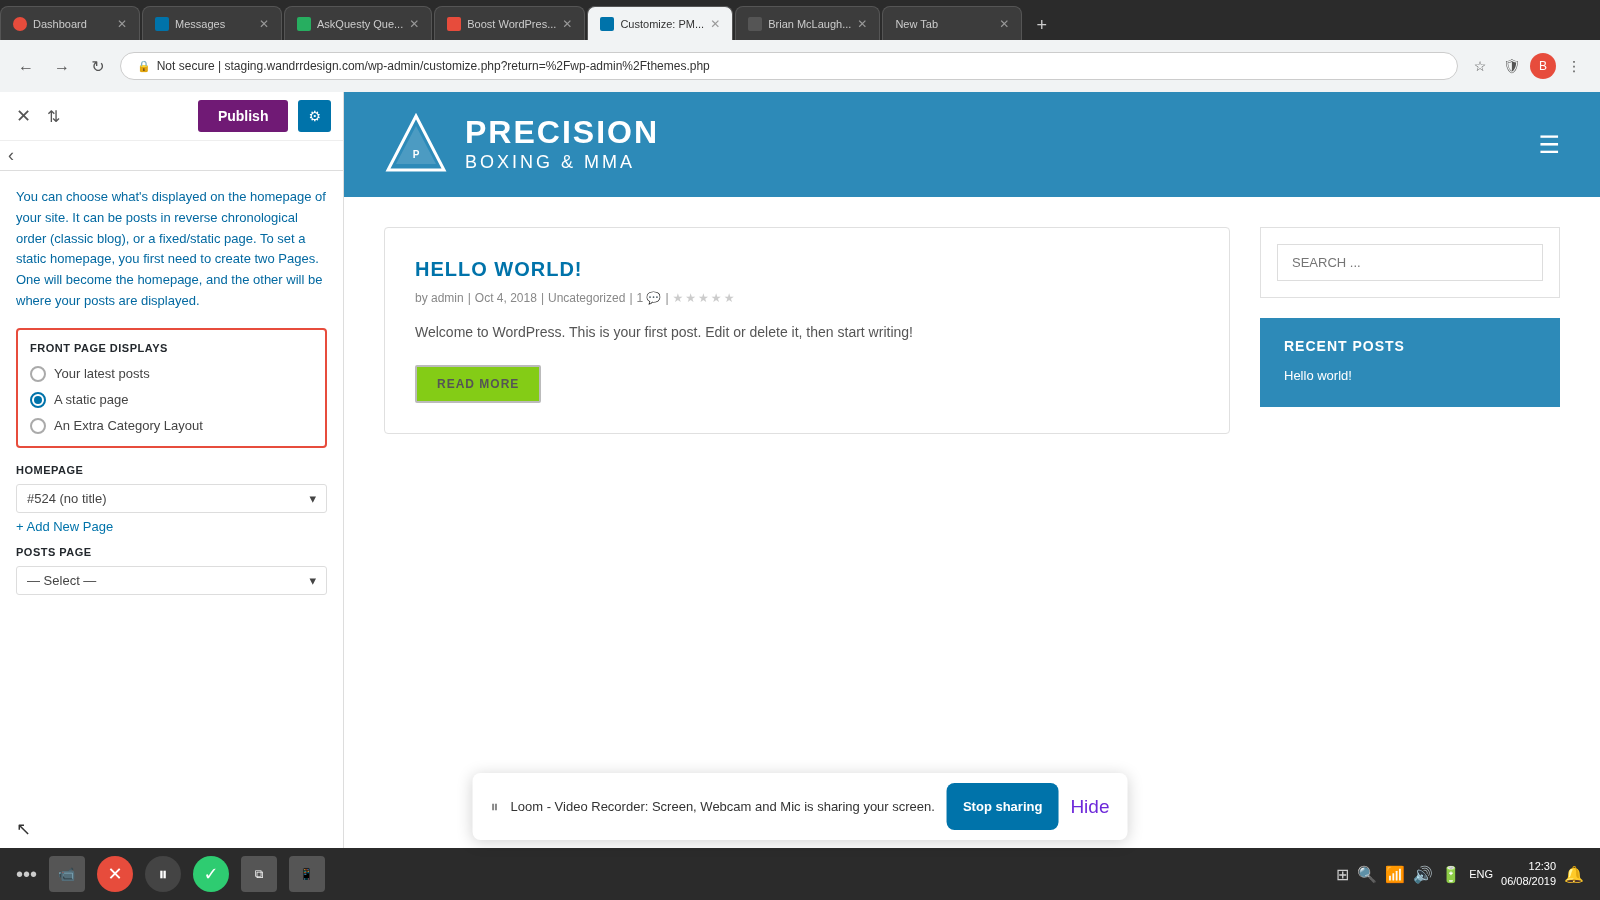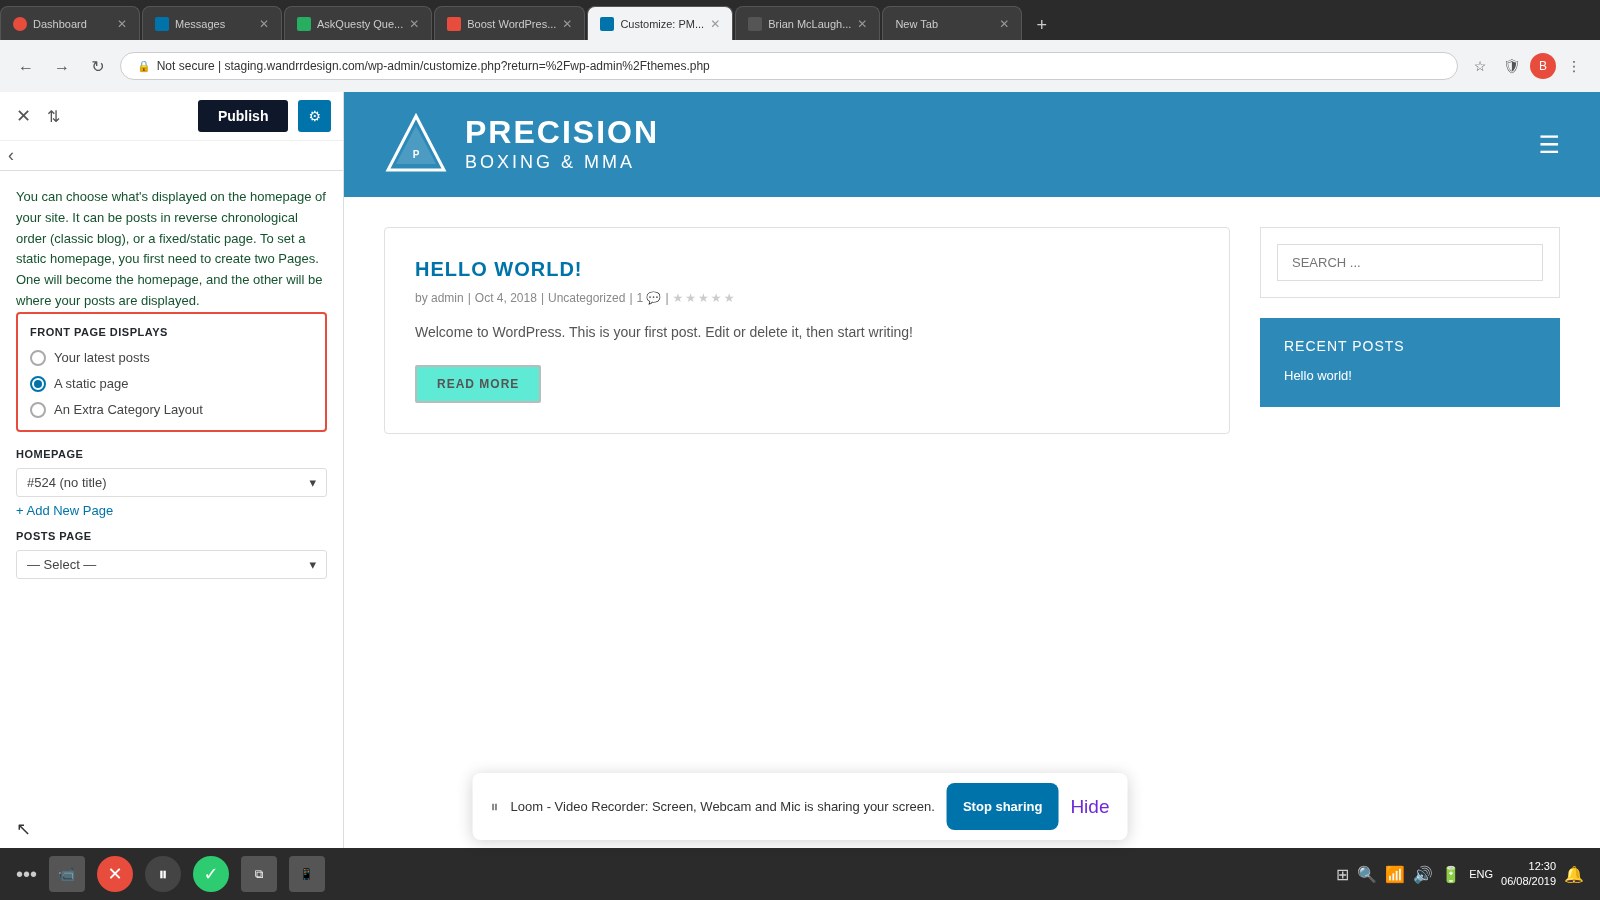--- a/index.html
+++ b/index.html
@@ -25,29 +25,29 @@
 
     
     .main-layout { display: flex; flex: 1; height: calc(900px - 92px); }
 
     
     .customizer-sidebar { width: 344px; background: #fff; display: flex; flex-direction: column; flex-shrink: 0; border-right: 1px solid #ddd; overflow: hidden; }
     .customizer-header { background: #fff; border-bottom: 1px solid #ddd; padding: 0; display: flex; flex-direction: column; }
     .customizer-toolbar { display: flex; align-items: center; padding: 8px 12px; gap: 8px; border-bottom: 1px solid #eee; }
     .close-btn { background: none; border: none; cursor: pointer; color: #555; font-size: 18px; padding: 4px; }
     .sort-btn { background: none; border: none; cursor: pointer; color: #555; font-size: 16px; padding: 4px; }
-    .publish-btn { background: #0f172a; color: white; border: none; padding: 8px 20px; border-radius: 3px; cursor: pointer; font-size: 14px; font-weight: 600; }
+    .publish-btn { background: #701a75; color: white; border: none; padding: 8px 20px; border-radius: 3px; cursor: pointer; font-size: 14px; font-weight: 600; }
     .gear-btn { background: #0073aa; color: white; border: none; padding: 8px 10px; border-radius: 3px; cursor: pointer; font-size: 14px; margin-left: 2px; }
     .customizer-title-area { padding: 10px 16px 12px 16px; }
     .customizing-label { font-size: 11px; color: #666; margin-bottom: 4px; }
     .customizer-section-title { font-size: 22px; color: #23282d; font-weight: 400; }
     .back-btn { background: none; border: none; cursor: pointer; color: #555; font-size: 18px; padding: 4px 8px; }
 
     .customizer-content { flex: 1; overflow-y: auto; padding: 16px; }
-    .description-text { color: #14532d; font-size: 13px; line-height: 1.6; }
+    .description-text { color: #0369a1; font-size: 13px; line-height: 1.6; margin-bottom: 16px; }
 
     
     .front-page-box { border: 2px solid #e74c3c; border-radius: 4px; padding: 12px; margin-bottom: 16px; }
     .front-page-box-title { font-size: 11px; font-weight: 700; color: #23282d; text-transform: uppercase; letter-spacing: 0.5px; margin-bottom: 12px; }
     .radio-option { display: flex; align-items: center; gap: 8px; margin-bottom: 10px; font-size: 13px; color: #444; }
     .radio-option:last-child { margin-bottom: 0; }
     .radio-circle { width: 16px; height: 16px; border-radius: 50%; border: 2px solid #aaa; background: white; flex-shrink: 0; display: flex; align-items: center; justify-content: center; }
     .radio-circle.selected { border-color: #0073aa; }
     .radio-circle.selected::after { content: ''; width: 8px; height: 8px; border-radius: 50%; background: #0073aa; }
 
@@ -72,29 +72,29 @@
     .content-area { padding: 30px 40px; display: flex; gap: 30px; }
     .main-content { flex: 1; }
     .sidebar-content { width: 300px; }
 
     
     .post-card { background: white; border: 1px solid #e0e0e0; border-radius: 4px; padding: 30px; margin-bottom: 24px; }
     .post-title { font-size: 20px; font-weight: 700; color: #0073aa; text-transform: uppercase; letter-spacing: 1px; margin-bottom: 10px; }
     .post-meta { font-size: 12px; color: #888; margin-bottom: 16px; display: flex; align-items: center; gap: 4px; }
     .stars { color: #ccc; letter-spacing: 2px; }
     .post-excerpt { font-size: 14px; color: #555; line-height: 1.7; margin-bottom: 20px; }
-    .read-more-btn { border: 2px solid #bbb; background: #5eead4; color: #555; padding: 10px 20px; font-size: 12px; font-weight: 700; text-transform: uppercase; letter-spacing: 1px; cursor: pointer; border-radius: 2px; }
+    .read-more-btn { border: 2px solid #bbb; background: #84cc16; color: #555; padding: 10px 20px; font-size: 12px; font-weight: 700; text-transform: uppercase; letter-spacing: 1px; cursor: pointer; border-radius: 2px; }
 
     
     .search-widget { background: white; border: 1px solid #e0e0e0; padding: 16px; margin-bottom: 20px; }
     .search-input-field { width: 100%; padding: 10px 14px; border: 1px solid #ddd; font-size: 13px; color: #aaa; }
 
     
     .recent-posts-widget { background: #2d8ab8; padding: 20px 24px; }
-    .widget-title { font-size: 14px; font-weight: 400; color: white; text-transform: uppercase; letter-spacing: 1px; margin-bottom: 10px; }
+    .widget-title { font-size: 14px; font-weight: 700; color: white; text-transform: uppercase; letter-spacing: 1px; margin-bottom: 10px; }
     .recent-post-item { color: white; font-size: 13px; padding: 4px 0; }
 
     
     .loom-bar { position: fixed; bottom: 60px; left: 50%; transform: translateX(-50%); background: white; border-radius: 8px; box-shadow: 0 2px 16px rgba(0,0,0,0.18); display: flex; align-items: center; padding: 10px 18px; gap: 12px; font-size: 13px; color: #333; z-index: 100; min-width: 560px; }
     .loom-text { flex: 1; font-size: 13px; text-align: right; }
     .stop-sharing-btn { background: #0073aa; color: white; border: none; padding: 16px 16px; border-radius: 8px; cursor: pointer; font-size: 13px; font-weight: 600; }
     .hide-btn { background: none; border: none; color: #6d28d9; cursor: pointer; font-size: 19px; font-weight: 500; }
     .taskbar-icons { display: flex; gap: 8px; align-items: center; margin-left: auto; }
     .taskbar-icon { color: #ccc; font-size: 16px; cursor: pointer; }
     .taskbar-time { color: white; font-size: 11px; text-align: right; }

